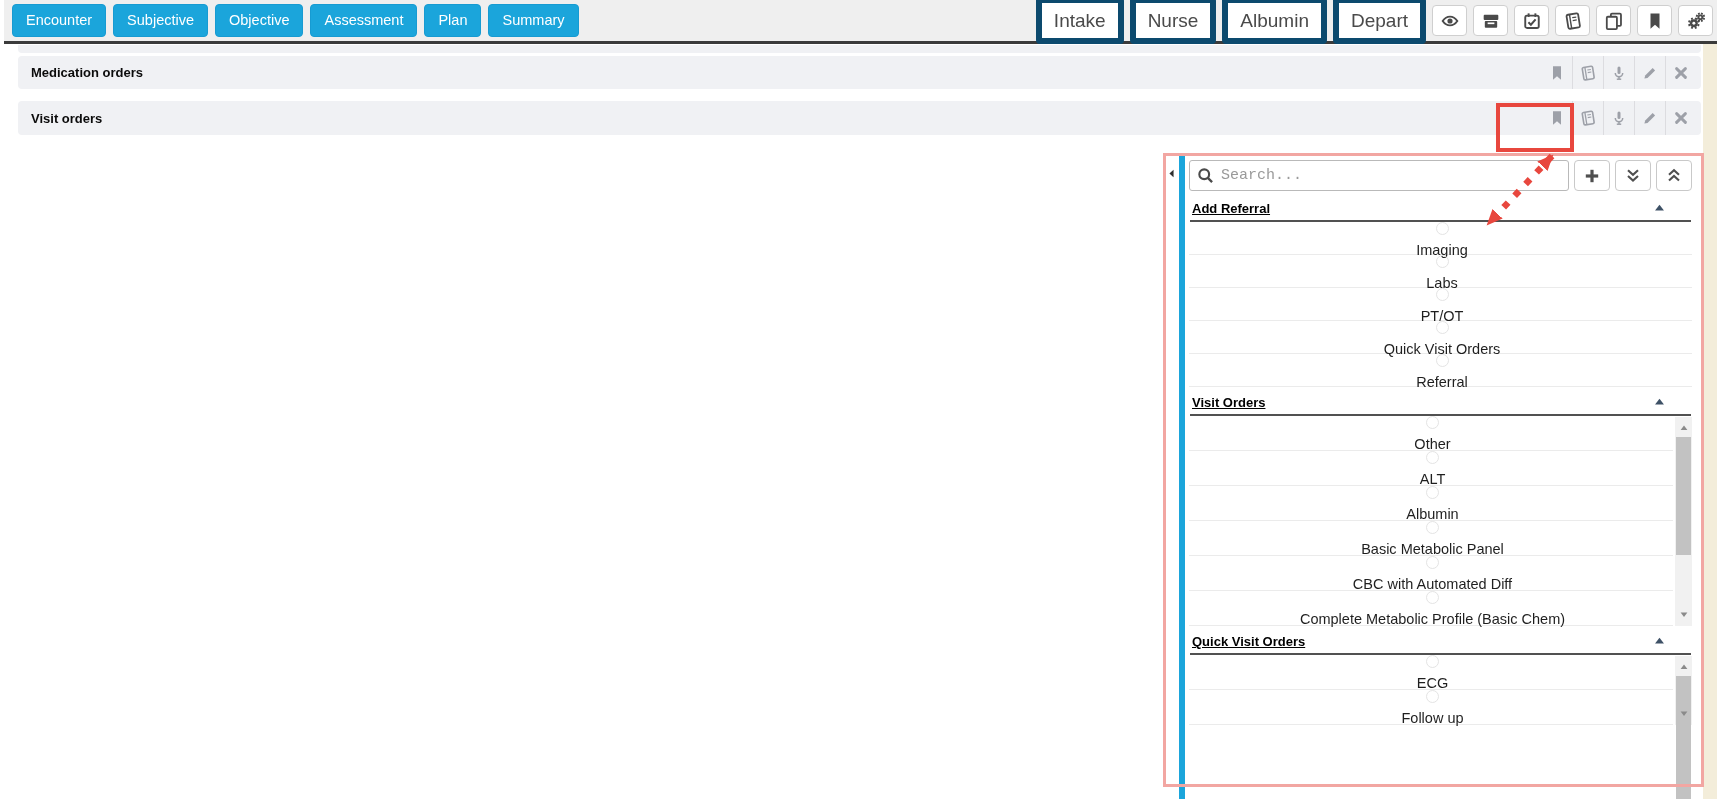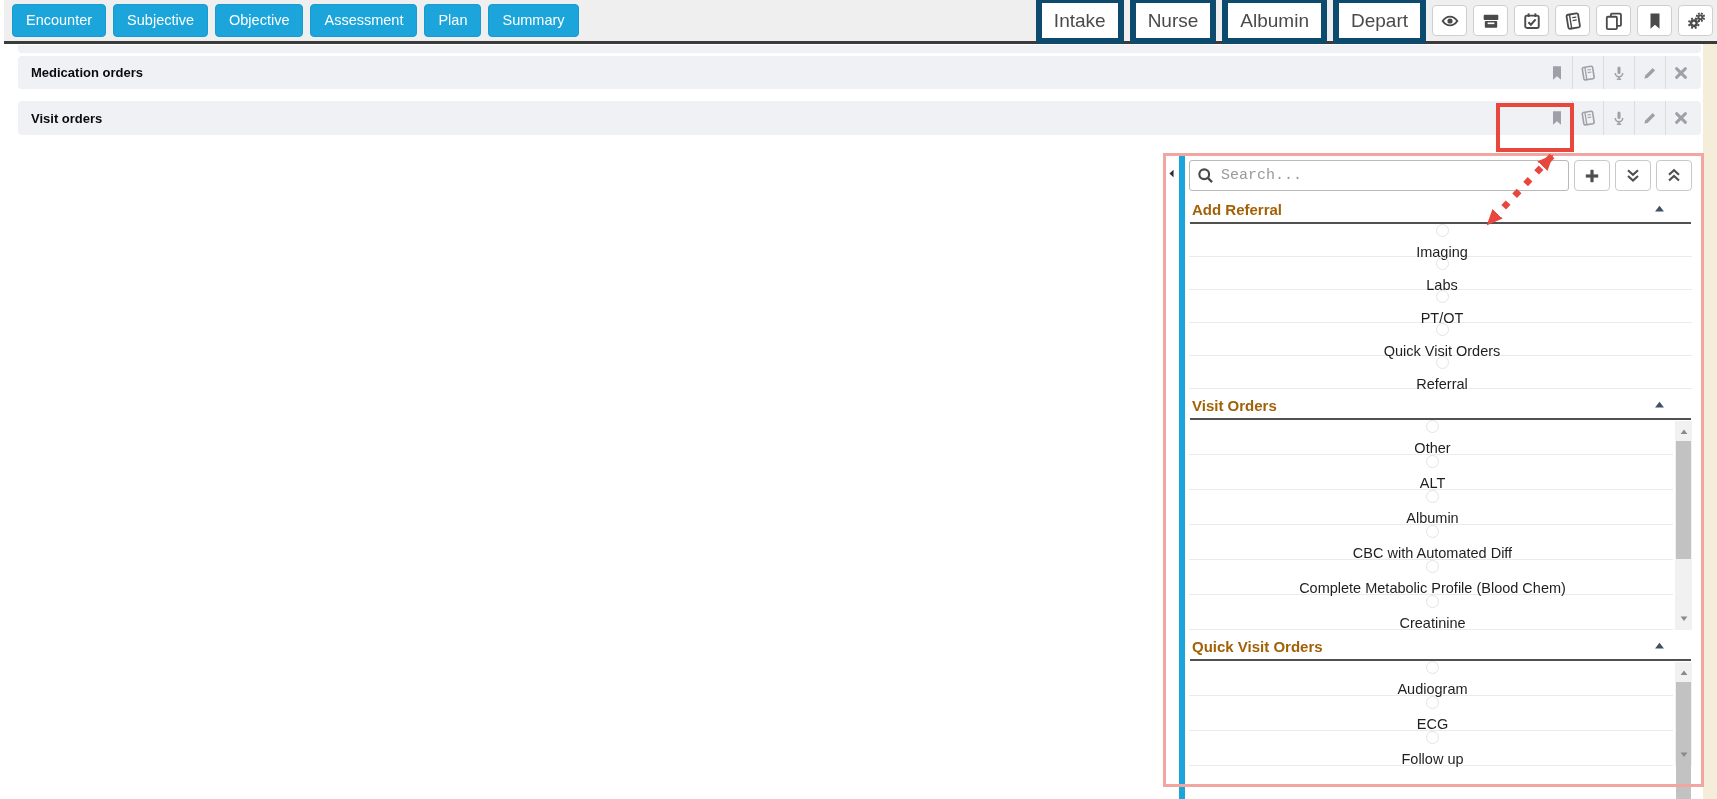--- a/index.html
+++ b/index.html
@@ -53,21 +53,21 @@
   .search-input { width:100%; height:31px; border:1px solid #b9b9b9; border-radius:3px;
                   padding:0 4px 0 31px; font-size:15px; color:#333; outline:none;
                   font-family:Liberation Mono, monospace; }
   .search-input::placeholder { color:#9a9a9a; }
   .search-icon-pos { position:absolute; left:8px; top:7px; pointer-events:none; }
   .panel-act-btn { width:36px; height:31px; background:#fff; border:1px solid #c9c9c9;
                    border-radius:4px; display:flex; align-items:center;
                    justify-content:center; cursor:pointer; flex:none; }
 
   .group-header { display:flex; align-items:center; padding:8px 6px 4px 3px; }
-  .group-title { font-size:15px; font-weight:bold; color:#a16207; }
+  .group-title { font-size:13px; font-weight:bold; color:#000000;text-decoration:underline; }
   .group-caret { margin-left:auto; margin-right:20px; cursor:pointer; display:flex; }
   .group-rule { border-bottom:2px solid #515151; margin:0 1px; }
   .group-body { position:relative; }
   .group-body.has-scroll { padding-right:19px; }
   .item-row { height:33px; display:flex; align-items:center; gap:7px;
               border-bottom:1px solid #ebebeb; padding-left:3px; cursor:pointer;
               background:#fff;flex-direction:column; }
   .group-body.tall .item-row { height:35px; }
   .item-radio { width:13px; height:13px; border:1.5px solid #e4e4e4; border-radius:50%;
                 flex:none; }
@@ -351,29 +351,29 @@
           <div class="item-row">
             <span class="item-radio"></span>
             <span class="item-label">ALT</span>
           </div>
           <div class="item-row">
             <span class="item-radio"></span>
             <span class="item-label">Albumin</span>
           </div>
           <div class="item-row">
             <span class="item-radio"></span>
+            <span class="item-label">Basic Metabolic Panel</span>
+          </div>
+          <div class="item-row">
+            <span class="item-radio"></span>
             <span class="item-label">CBC with Automated Diff</span>
           </div>
           <div class="item-row">
             <span class="item-radio"></span>
-            <span class="item-label">Complete Metabolic Profile (Blood Chem)</span>
-          </div>
-          <div class="item-row">
-            <span class="item-radio"></span>
-            <span class="item-label">Creatinine</span>
+            <span class="item-label">Complete Metabolic Profile (Basic Chem)</span>
           </div>
           <div class="vscrollbar">
             <span class="vscroll-up">
               <svg width="12" height="12" viewBox="0 0 16 16">
                 <polygon points="8,4.5 12.5,10.5 3.5,10.5" fill="#8a8a8a"></polygon>
               </svg>
             </span>
             <div class="vscroll-thumb" style="top:20px;height:118px;"></div>
             <span class="vscroll-down">
               <svg width="12" height="12" viewBox="0 0 16 16">
@@ -387,24 +387,20 @@
           <span class="group-caret">
             <svg width="13" height="13" viewBox="0 0 16 16">
               <polygon points="8,3.5 13.5,10.5 2.5,10.5" fill="#3e5166"></polygon>
             </svg>
           </span>
         </div>
         <div class="group-rule"></div>
         <div class="group-body has-scroll tall">
           <div class="item-row">
             <span class="item-radio"></span>
-            <span class="item-label">Audiogram</span>
-          </div>
-          <div class="item-row">
-            <span class="item-radio"></span>
             <span class="item-label">ECG</span>
           </div>
           <div class="item-row">
             <span class="item-radio"></span>
             <span class="item-label">Follow up</span>
           </div>
           <div class="vscrollbar">
             <span class="vscroll-up">
               <svg width="12" height="12" viewBox="0 0 16 16">
                 <polygon points="8,4.5 12.5,10.5 3.5,10.5" fill="#8a8a8a"></polygon>

